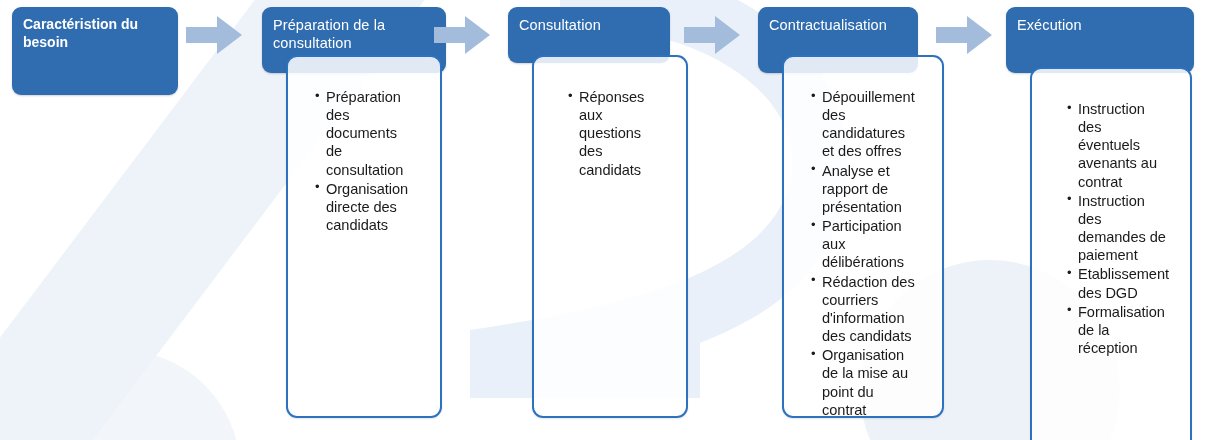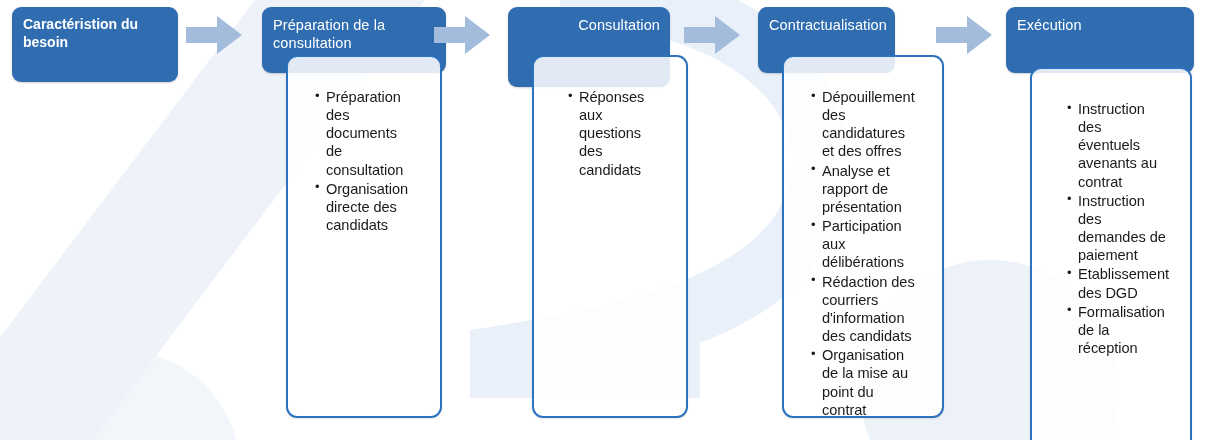--- a/index.html
+++ b/index.html
@@ -122,21 +122,21 @@
                C 760 -40 880 80 840 215
                C 805 335 640 370 470 395
                L 470 330
                C 640 305 760 270 788 190
                C 815 105 715 25 560 25 Z" fill="#E9F0F9"></path>
       <path d="M 470 330 L 700 330 L 700 398 L 470 398 Z" fill="#E9F0F9"></path>
     </g>
   </svg>
 
   <div class="stage" style="left:12px; width:166px;">
-    <div class="stage-header bold" style="left:0; top:7px; width:166px; height:75px;">Caractéristion du besoin</div>
+    <div class="stage-header bold" style="left:0; top:7px; width:166px; height:88px;">Caractéristion du besoin</div>
   </div>
 
   <svg class="arrow" style="left:186px; top:16px; width:56px; height:38px;" viewBox="0 0 56 38" aria-hidden="true">
     <polygon points="0,11 31,11 31,0 56,19 31,38 31,27 0,27" fill="#A3BCDC"></polygon>
   </svg>
 
   <div class="stage" style="left:262px; width:180px;">
     <div class="stage-header" style="left:0; top:7px; width:184px; height:66px;">Préparation de la consultation</div>
     <div class="stage-body" style="left:24px; top:55px; width:156px; height:363px;">
       <ul>
@@ -144,34 +144,34 @@
         <li>Organisation directe des candidats</li>
       </ul>
     </div>
   </div>
 
   <svg class="arrow" style="left:434px; top:16px; width:56px; height:38px;" viewBox="0 0 56 38" aria-hidden="true">
     <polygon points="0,11 31,11 31,0 56,19 31,38 31,27 0,27" fill="#A3BCDC"></polygon>
   </svg>
 
   <div class="stage" style="left:508px; width:180px;">
-    <div class="stage-header" style="left:0; top:7px; width:162px; height:80px;text-align:right;">Consultation</div>
+    <div class="stage-header" style="left:0; top:7px; width:162px; height:56px;">Consultation</div>
     <div class="stage-body" style="left:24px; top:55px; width:156px; height:363px;padding-left:7px;">
       <ul>
         <li>Réponses aux questions des candidats</li>
       </ul>
     </div>
   </div>
 
   <svg class="arrow" style="left:684px; top:16px; width:56px; height:38px;" viewBox="0 0 56 38" aria-hidden="true">
     <polygon points="0,11 31,11 31,0 56,19 31,38 31,27 0,27" fill="#A3BCDC"></polygon>
   </svg>
 
   <div class="stage" style="left:758px; width:186px;">
-    <div class="stage-header" style="left:0; top:7px; width:137px; height:66px;">Contractualisation</div>
+    <div class="stage-header" style="left:0; top:7px; width:160px; height:66px;">Contractualisation</div>
     <div class="stage-body" style="left:24px; top:55px; width:162px; height:363px;">
       <ul>
         <li>Dépouillement des candidatures et des offres</li>
         <li>Analyse et rapport de présentation</li>
         <li>Participation aux délibérations</li>
         <li>Rédaction des courriers d'information des candidats</li>
         <li>Organisation de la mise au point du contrat</li>
       </ul>
     </div>
   </div>

